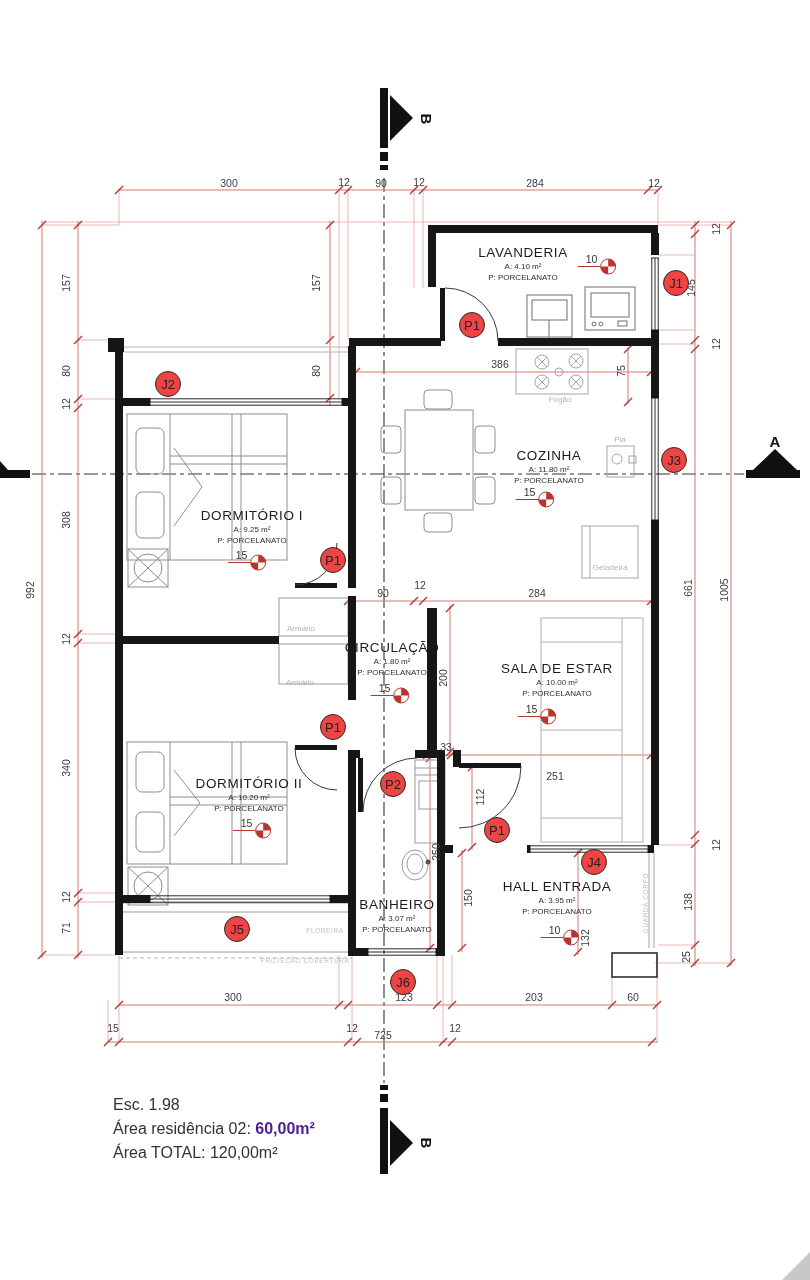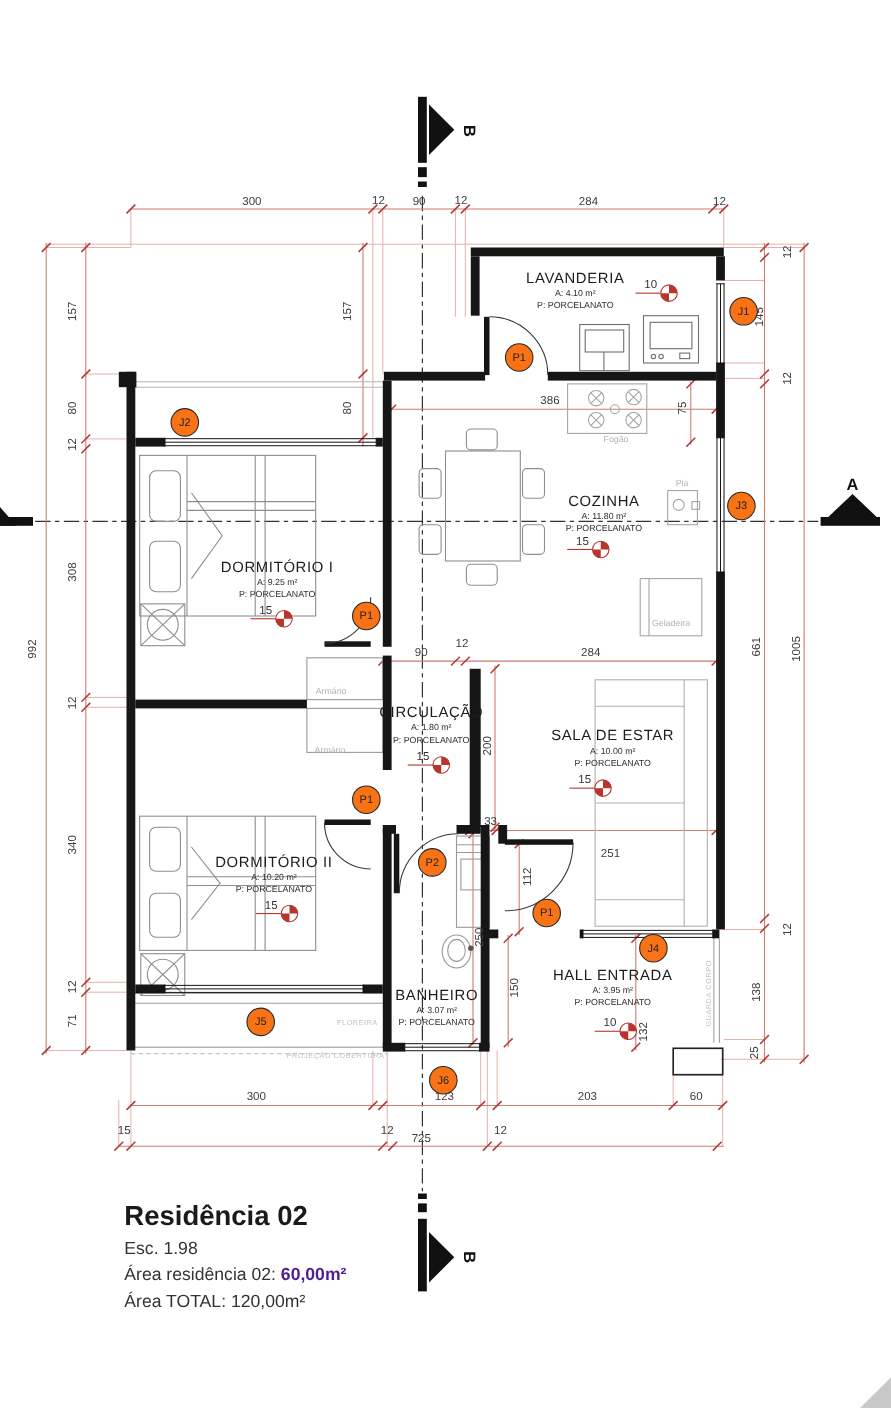--- a/index.html
+++ b/index.html
@@ -3,22 +3,22 @@
 <meta charset="utf-8">
 <style>
   html,body{margin:0;padding:0;background:#fff;}
   body{width:810px;height:1280px;position:relative;overflow:hidden;
        font-family:"Liberation Sans",sans-serif;}
   #plan-svg{position:absolute;left:0;top:0;}
   #labels{position:absolute;left:0;top:0;width:810px;height:1280px;}
   #labels > div{position:absolute;}
   .dim{font-size:10.5px;color:#3d3d3d;transform:translate(-50%,-50%);white-space:nowrap;}
   .dim.rot{transform:translate(-50%,-50%) rotate(-90deg);}
-  .opening{width:24px;height:24px;border:1.4px solid #2a2a2a;border-radius:50%;background:#f97316;
-           display:flex;align-items:center;justify-content:center;font-size:10px;color:#222;
+  .opening{width:24px;height:24px;border:1.4px solid #2a2a2a;border-radius:50%;background:#ef4444;
+           display:flex;align-items:center;justify-content:center;font-size:13px;color:#222;
            transform:translate(-50%,-50%);}
   .room{transform:translateX(-50%);text-align:center;color:#1c1c1c;white-space:nowrap;}
   .room-name{font-size:13.5px;letter-spacing:.6px;}
   .room-area,.room-floor{font-size:8px;color:#2e2e2e;margin-top:2px;}
   .level{transform:translate(-50%,-50%);display:flex;align-items:flex-end;}
   .level-num{font-size:10.5px;color:#333;border-bottom:1.3px solid #b8352e;padding:0 3px 1px 8px;}
   .level svg{margin-bottom:-8px;margin-left:-1px;}
   .fixture{font-size:8px;color:#b3b3b3;transform:translate(-50%,-50%);white-space:nowrap;}
   .fixture.small{font-size:6.5px;letter-spacing:.6px;color:#c2c2c2;}
   .fixture.rot{transform:translate(-50%,-50%) rotate(-90deg);}
@@ -481,21 +481,20 @@
     <div class="fixture" style="left: 300px; top: 682px;">Armário</div>
     <div class="fixture small" style="left: 325px; top: 930px;">FLOREIRA</div>
     <div class="fixture small" style="left: 305px; top: 960px;">PROJEÇÃO COBERTURA</div>
     <div class="fixture small rot" style="left: 645px; top: 903px;">GUARDA CORPO</div>
     <div class="section-letter rot" style="left: 426px; top: 119px;">B</div>
     <div class="section-letter rot" style="left: 426px; top: 1143px;">B</div>
     <div class="section-letter" style="left: 775px; top: 441px;">A</div>
   </div>
 
 <div id="title-block">
-  <div class="tb-sub">Residência 02</div>
   <div class="tb-line">Esc. 1.98</div>
   <div class="tb-line">
     <span>Área residência 02:</span>
     <strong>60,00m²</strong>
   </div>
   <div class="tb-line">Área TOTAL: 120,00m²</div>
 </div>
 
 <div id="corner-fold"></div>
 

